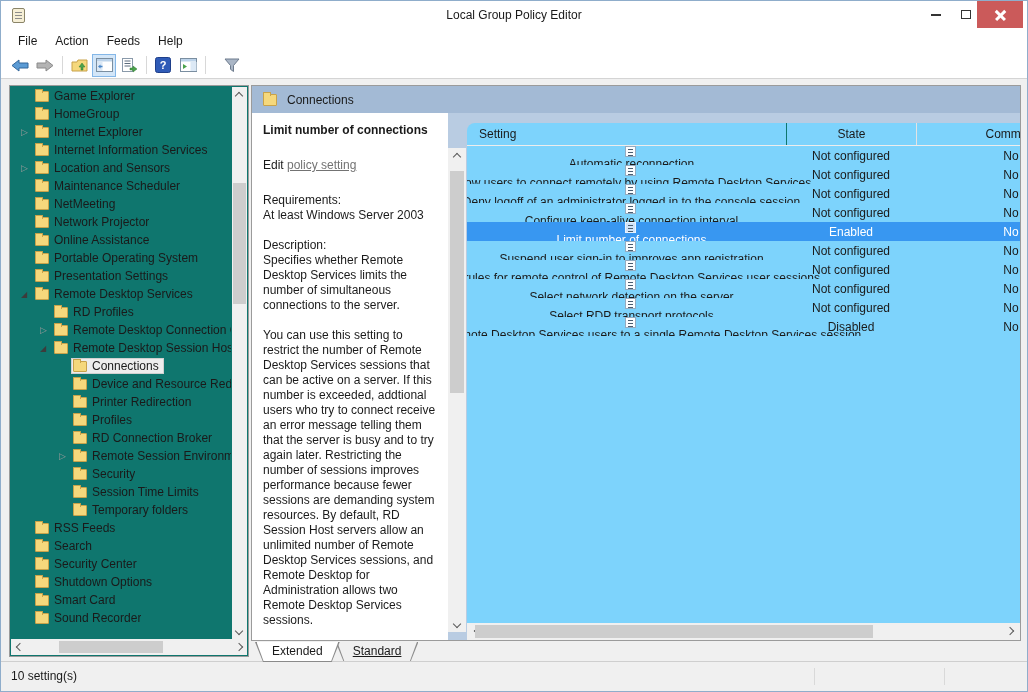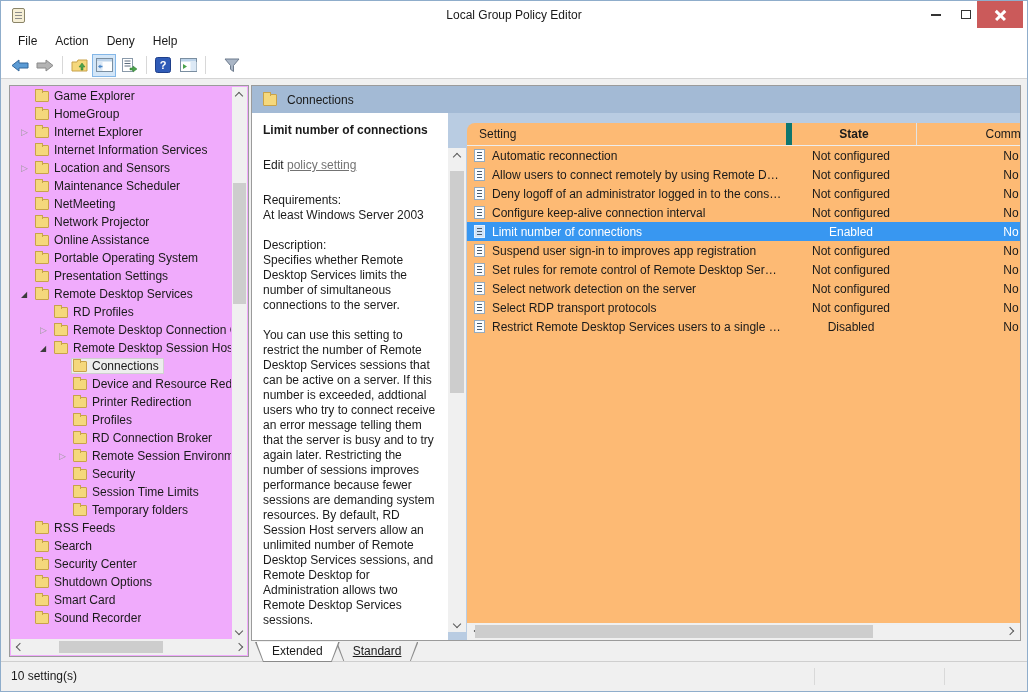--- a/index.html
+++ b/index.html
@@ -32,21 +32,21 @@
              border-bottom:1px solid #d4d4d4; display:flex; align-items:center; padding-left:7px; }
   .tbtn { width:24px; height:23px; display:flex; align-items:center; justify-content:center; margin-right:1px; border:1px solid transparent; }
   .tbtn.selected { background:#d3e6f8; border:1px solid #84b7e8; }
   .tsep { width:1px; height:18px; background:#d8d8d8; margin:0 4px; }
   .filter-gap { width:10px; }
 
   
   .main { position:absolute; left:0; top:78px; right:0; bottom:30px; background:#f0f0f0; }
 
   
-  .tree-panel { position:absolute; left:8px; top:6px; width:240px; bottom:4px; background:#f0abfc; border:1px solid #9b9b9b; }
+  .tree-panel { position:absolute; left:8px; top:6px; width:240px; bottom:4px; background:#0f766e; border:1px solid #9b9b9b; }
   .tree-rows { position:absolute; left:1px; top:1px; right:17px; bottom:18px; overflow:hidden; }
   .trow { height:18px; display:flex; align-items:center; white-space:nowrap; }
   .lvl0 { padding-left:10px; } .lvl1 { padding-left:29px; } .lvl2 { padding-left:48px; }
   .tw { width:14px; flex:0 0 14px; font-size:9px; color:#9a9a9a; text-align:left; }
   .tw.exp { color:#3c3c3c; font-size:8px; }
   .tw.col::before { content:"▷"; } .tw.exp::before { content:"◢"; }
   .folder { flex:0 0 14px; width:14px; height:11px; background:#f5d87c; border:1px solid #c8a24a; border-radius:1px; position:relative; margin-right:5px; }
   .folder::before { content:''; position:absolute; left:-1px; top:-3px; width:6px; height:3px; background:#f5d87c; border:1px solid #c8a24a; border-bottom:none; border-radius:1px 1px 0 0; }
   .tlabel { overflow:hidden; }
   .hl { display:flex; align-items:center; background:#ededed; border:1px solid #d0d0d0; padding:0 4px 0 1px; margin-left:-2px; }
@@ -72,29 +72,29 @@
   .rheader .folder { width:16px; height:12px; margin-right:10px; }
   .desc-panel { position:absolute; left:0; top:27px; width:196px; bottom:0; background:#fff; padding:10px 10px 0 11px; overflow:hidden; line-height:15px; }
   .desc-title { font-weight:bold; margin-bottom:20px; }
   .desc-edit { margin-bottom:20px; }
   .desc-edit a { color:#737373; text-decoration:underline; cursor:pointer; }
   .desc-panel p { margin-bottom:15px; }
   .desc-scroll { position:absolute; left:196px; top:62px; width:18px; height:484px; background:#f0f0f0; }
   .desc-scroll .up { top:0; left:2px; } .desc-scroll .down { bottom:0; left:2px; }
   .desc-scroll .sthumb { left:2px; width:14px; top:23px; height:222px; }
 
-  .card { position:absolute; left:215px; top:37px; right:0; bottom:0; background:#fdba74; border-top-left-radius:8px; overflow:hidden; }
+  .card { position:absolute; left:215px; top:37px; right:0; bottom:0; background:#7dd3fc; border-top-left-radius:8px; overflow:hidden; }
   .lheader { display:flex; height:23px; align-items:center; border-bottom:1px solid #ededed; width:639px; }
   .lheader .hc { height:100%; display:flex; align-items:center; }
   .hc.c1 { width:319px; padding-left:12px; }
-  .hc.c2 { width:130px; justify-content:center; border-left:6px solid #0f766e;font-weight:bold; }
+  .hc.c2 { width:130px; justify-content:center; border-left:1px solid #0f766e; }
   .hc.c3 { width:190px; justify-content:center; border-left:1px solid #e3e3e3; }
   .lrow { display:flex; height:19px; align-items:center; width:639px; }
   .lrow .cell { height:100%; display:flex; align-items:center; }
-  .cell.c1 { width:319px; padding-left:7px; }
+  .cell.c1 { width:319px; padding-left:7px;flex-direction:column; }
   .cell.c2 { width:130px; justify-content:center; }
   .cell.c3 { width:190px; justify-content:center; }
   .cell.c1 .txt { flex:1; overflow:hidden; text-overflow:ellipsis; white-space:nowrap; margin-left:7px; padding-right:4px; }
   .doc { flex:0 0 11px; width:11px; height:13px; border:1px solid #94abc0; background:#fbfdff; position:relative; }
   .doc::before { content:''; position:absolute; left:2px; right:2px; top:2px; height:8px;
                  background:repeating-linear-gradient(to bottom,#4a5d70 0,#4a5d70 1px,transparent 1px,transparent 3px); }
   .lrow.selected { background:#3897f1; color:#fff; }
   .lrow.selected .doc { background:#cfe3f8; border-color:#e8f2fc; }
 
   .card-hscroll { position:absolute; left:0; right:0; bottom:0; height:17px; background:#f0f0f0; }
@@ -136,21 +136,21 @@
         <i></i>
       </div>
     <div class="cap-btn btn-close">
         <span class="x"></span>
       </div>
   </div>
 
   <div class="menubar">
     <span class="menu-item">File</span>
     <span class="menu-item">Action</span>
-    <span class="menu-item">Deny</span>
+    <span class="menu-item">Feeds</span>
     <span class="menu-item">Help</span>
   </div>
 
   <div class="toolbar">
     <div class="tbtn">
       <svg width="18" height="13" viewBox="0 0 18 13">
           <path d="M1 6.5 L8 1 v3 h9 v5 h-9 v3 Z" fill="#5b9bd5" stroke="#33679b" stroke-width="1"></path>
         </svg>
     </div>
     <div class="tbtn">

